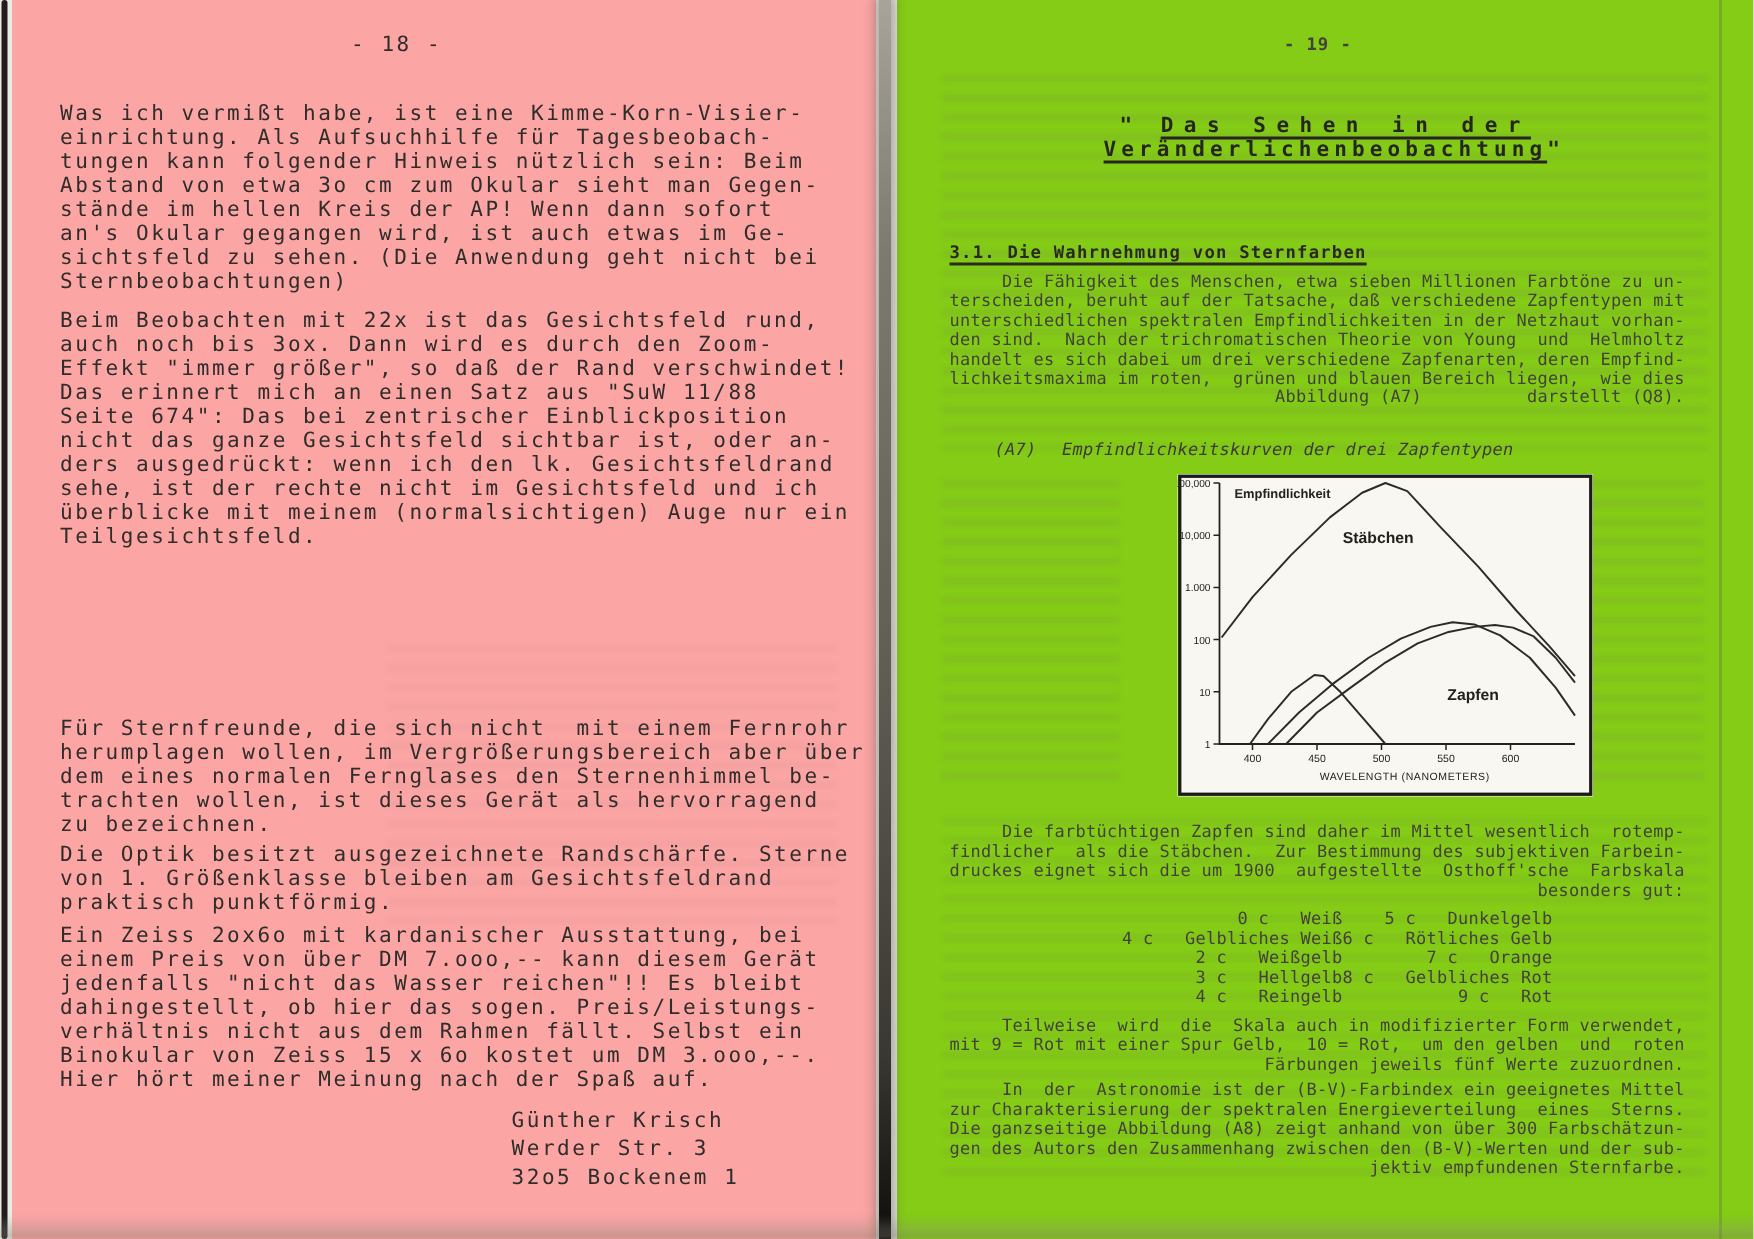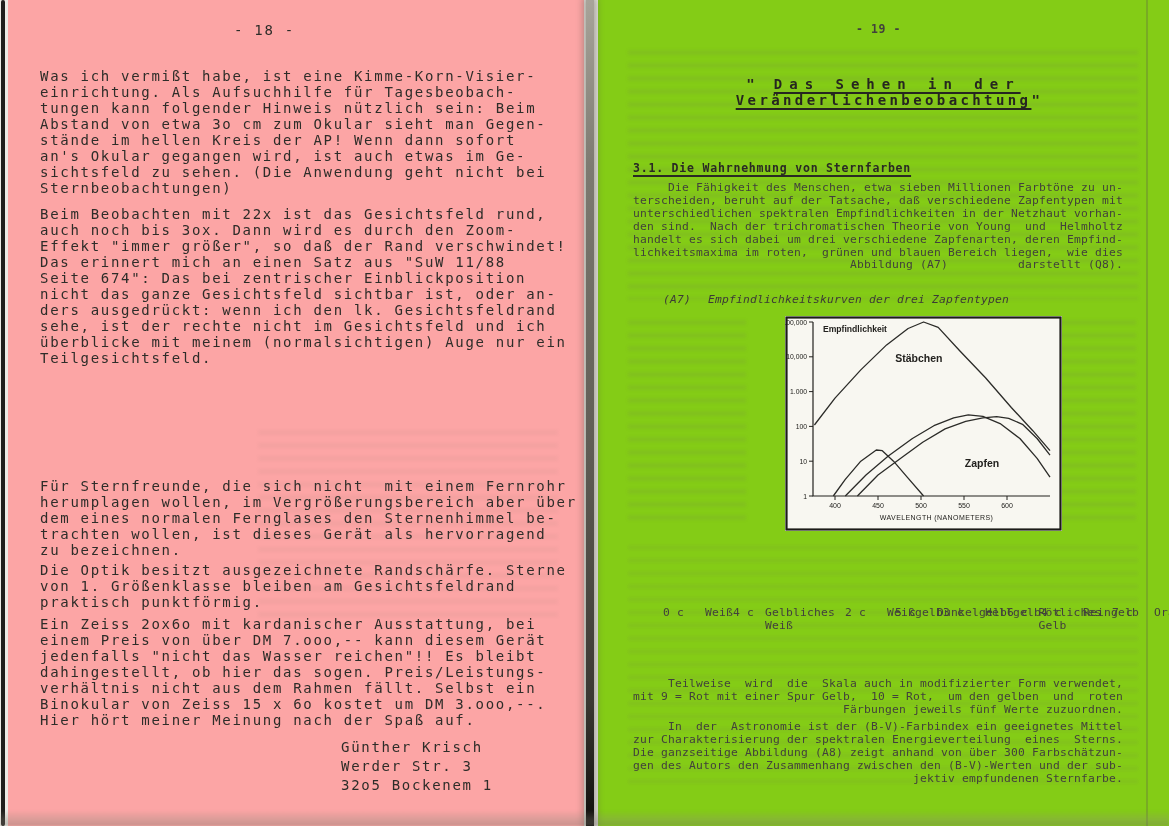--- a/index.html
+++ b/index.html
@@ -43,21 +43,21 @@
   .rsubtitle{position:absolute;left:0;top:113px;width:571px;text-align:center;
     font-size:14px;font-weight:bold;letter-spacing:11px;color:#262620;}
   .rheading{position:absolute;left:35px;top:161px;font-size:11.5px;font-weight:bold;letter-spacing:.8px;color:#2a2a24;
     text-decoration:underline;text-decoration-thickness:1.5px;text-underline-offset:3px;}
   .rpar{position:absolute;left:35px;font-size:11.3px;line-height:12.9px;letter-spacing:.2px;white-space:pre;text-align:right;}
   .fig-caption{position:absolute;top:293px;left:0;width:571px;font-size:11.3px;letter-spacing:.2px;color:#3c3b36;}
   .fig-caption .lab{position:absolute;left:65px;font-style:italic;}
   .fig-caption .txt{position:absolute;left:110px;font-style:italic;}
   
   .cs-table{position:absolute;left:65px;top:607px;display:flex;font-size:11.3px;letter-spacing:.2px;}
-  .cs-col{display:flex;flex-direction:row;}
+  .cs-col{display:flex;flex-direction:column;align-items:flex-end;}
   .cs-col:first-child{width:232px;}
   .cs-row{display:flex;height:12.9px;line-height:12.9px;}
   .cs-code{width:42px;}
   
   .chart-box{position:absolute;left:155px;top:316px;width:277px;height:215px;background:#f8f7f1;margin-left:32px;}
   .chart-box svg{display:block;}
 </style>
 </head>
 <body>
 
@@ -163,20 +163,24 @@
         <polyline points="48.3,180.0 60.3,163.4 75.8,145.2 91.3,134.0 97.3,134.7 108.5,145.2 122.2,161.1 138.6,180.0" fill="none" stroke="#2b2b28" stroke-width="1.3" stroke-linejoin="round"></polyline>
         <polyline points="60.3,180.0 81.0,159.0 103.3,140.1 127.4,122.5 148.9,109.7 168.7,101.9 183.3,98.8 197.9,100.3 215.1,107.6 234.9,122.5 252.1,142.4 265.0,161.1" fill="none" stroke="#2b2b28" stroke-width="1.3" stroke-linejoin="round"></polyline>
         <polyline points="72.4,180.0 93.0,159.0 115.4,142.4 137.7,126.3 160.1,112.9 180.7,105.3 197.9,101.9 211.7,100.7 223.7,102.4 237.5,108.3 252.1,122.5 265.0,139.1" fill="none" stroke="#2b2b28" stroke-width="1.3" stroke-linejoin="round"></polyline>
         <text x="38" y="16" font-size="8.6" font-weight="bold" font-family="Liberation Sans, sans-serif" fill="#23221f">Empfindlichkeit</text>
         <text x="110.19999999999999" y="46.19058820750388" font-size="10.5" font-weight="bold" font-family="Liberation Sans, sans-serif" fill="#23221f">Stäbchen</text>
         <text x="179.85999999999999" y="150.59058820750386" font-size="10.5" font-weight="bold" font-family="Liberation Sans, sans-serif" fill="#23221f">Zapfen</text>
         <text x="151.5" y="204" text-anchor="middle" font-size="7" letter-spacing=".4" font-family="Liberation Sans, sans-serif" fill="#23221f">WAVELENGTH (NANOMETERS)</text>
       </svg>
   </div>
 
+  <div class="rpar" style="top:549px">     Die farbtüchtigen Zapfen sind daher im Mittel wesentlich  rotemp-
+findlicher  als die Stäbchen.  Zur Bestimmung des subjektiven Farbein-
+druckes eignet sich die um 1900  aufgestellte  Osthoff'sche  Farbskala
+besonders gut:</div>
 
   <div class="cs-table">
       <div class="cs-col">
         <div class="cs-row">
           <span class="cs-code">0 c</span>
           <span class="cs-label">Weiß</span>
         </div>
         <div class="cs-row">
           <span class="cs-code">4 c</span>
           <span class="cs-label">Gelbliches Weiß</span>

